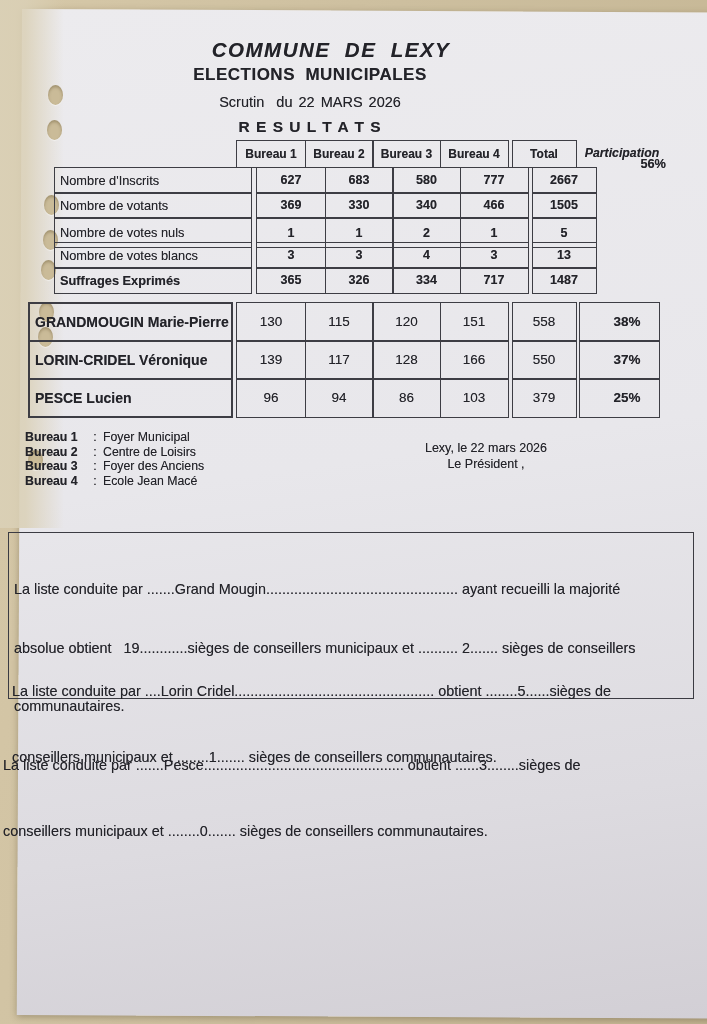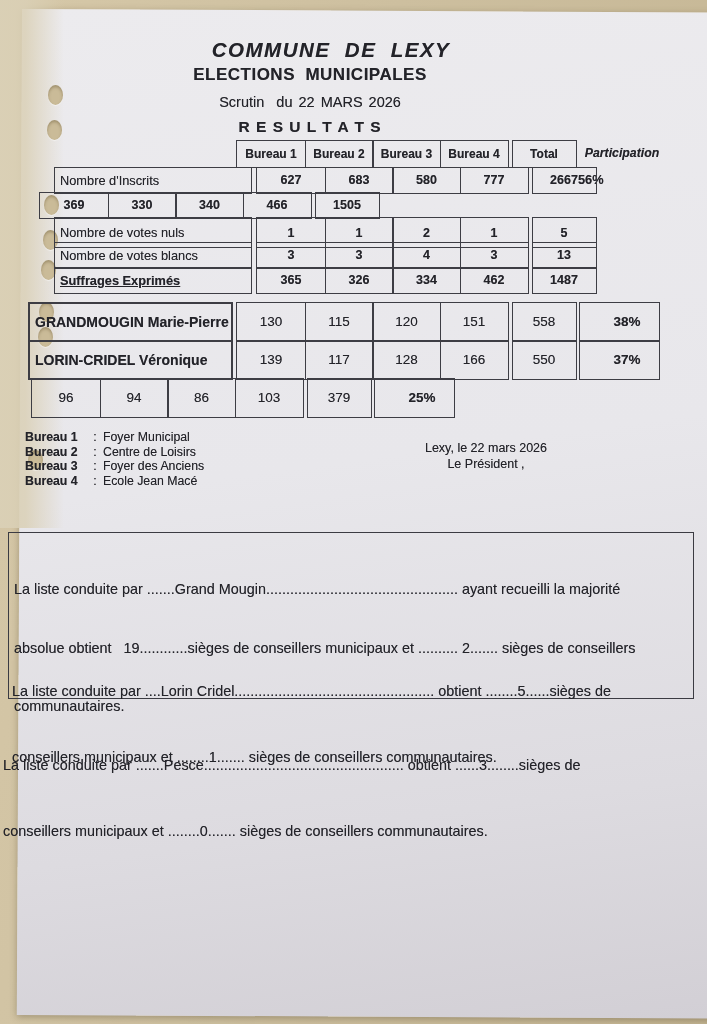--- a/index.html
+++ b/index.html
@@ -37,26 +37,26 @@
   .w-label{width:198px;justify-content:flex-start;padding-left:5px;}
   .w-name{width:205px;justify-content:flex-start;padding-left:5px;border-width:2px;}
   .w-v{width:70px;}
   .w-v2{width:69px;}
   .w-v4{width:69px;}
   .w-total{width:65px;}
   .w-pct{width:81px;padding-left:16px;}
   .hdr{font-size:12px;font-weight:bold;}
   .lbl{font-size:12.8px;margin-left:19px;}
   .val{font-size:12.5px;font-weight:bold;}
-  .bold{font-weight:bold;text-decoration:underline;}
+  .bold{font-weight:bold;}
   .cname{font-size:14px;font-weight:bold;}
   .cval{font-size:13.5px;font-weight:normal;}
   .cpct{font-size:13.5px;font-weight:bold;}
   .partlab{left:578px;top:146px;width:88px;text-align:center;font-size:12.3px;font-weight:bold;font-style:italic;}
-  .partval{left:578px;top:172px;width:88px;text-align:left;font-size:12.8px;font-weight:bold;}
+  .partval{left:578px;top:156px;width:88px;text-align:right;font-size:12.8px;font-weight:bold;}
   .legend{left:25px;top:430px;font-size:12.3px;line-height:14.5px;}
   .legend .row{display:flex;}
   .legend .bl{font-weight:bold;width:62px;}
   .legend .sep{width:16px;text-align:center;}
   .sig{left:372px;top:441px;width:228px;text-align:center;font-size:12.5px;line-height:15.5px;}
   .bigbox{left:8px;top:532px;width:686px;height:167px;border:1.5px solid #3b3b42;box-sizing:border-box;}
   .ptext{font-size:14.4px;line-height:19.5px;white-space:pre;}
   .p2text{font-size:14.4px;line-height:22px;white-space:pre;}
 </style>
 </head>
@@ -98,20 +98,21 @@
     <div class="gap" style="width:4px;"></div>
     <div class="cell w-v val">627</div>
     <div class="cell w-v2 val">683</div>
     <div class="cell w-v2 val">580</div>
     <div class="cell w-v4 val">777</div>
     <div class="gap" style="width:3px;"></div>
     <div class="cell w-total val">2667</div>
   </div>
 
   <div class="trow" style="left:35px;top:192px;height:26.5px;">
+    <div class="cell w-label lbl">Nombre de votants</div>
     <div class="gap" style="width:4px;"></div>
     <div class="cell w-v val">369</div>
     <div class="cell w-v2 val">330</div>
     <div class="cell w-v2 val">340</div>
     <div class="cell w-v4 val">466</div>
     <div class="gap" style="width:3px;"></div>
     <div class="cell w-total val">1505</div>
   </div>
 
   <div class="trow" style="left:35px;top:217px;height:31px;">
@@ -135,21 +136,21 @@
     <div class="gap" style="width:3px;"></div>
     <div class="cell w-total val">13</div>
   </div>
 
   <div class="trow" style="left:35px;top:267px;height:26.5px;">
     <div class="cell w-label lbl bold">Suffrages Exprimés</div>
     <div class="gap" style="width:4px;"></div>
     <div class="cell w-v val">365</div>
     <div class="cell w-v2 val">326</div>
     <div class="cell w-v2 val">334</div>
-    <div class="cell w-v4 val">462</div>
+    <div class="cell w-v4 val">717</div>
     <div class="gap" style="width:3px;"></div>
     <div class="cell w-total val">1487</div>
   </div>
 
   <div class="trow" style="left:28px;top:302px;height:39.5px;">
     <div class="cell w-name cname">GRANDMOUGIN Marie-Pierre</div>
     <div class="gap" style="width:3px;"></div>
     <div class="cell w-v cval">130</div>
     <div class="cell w-v2 cval">115</div>
     <div class="cell w-v2 cval">120</div>
@@ -167,20 +168,21 @@
     <div class="cell w-v2 cval">117</div>
     <div class="cell w-v2 cval">128</div>
     <div class="cell w-v4 cval">166</div>
     <div class="gap" style="width:3px;"></div>
     <div class="cell w-total cval">550</div>
     <div class="gap" style="width:2px;"></div>
     <div class="cell w-pct cpct">37%</div>
   </div>
 
   <div class="trow" style="left:28px;top:378px;height:39.5px;">
+    <div class="cell w-name cname">PESCE Lucien</div>
     <div class="gap" style="width:3px;"></div>
     <div class="cell w-v cval">96</div>
     <div class="cell w-v2 cval">94</div>
     <div class="cell w-v2 cval">86</div>
     <div class="cell w-v4 cval">103</div>
     <div class="gap" style="width:3px;"></div>
     <div class="cell w-total cval">379</div>
     <div class="gap" style="width:2px;"></div>
     <div class="cell w-pct cpct">25%</div>
   </div>

